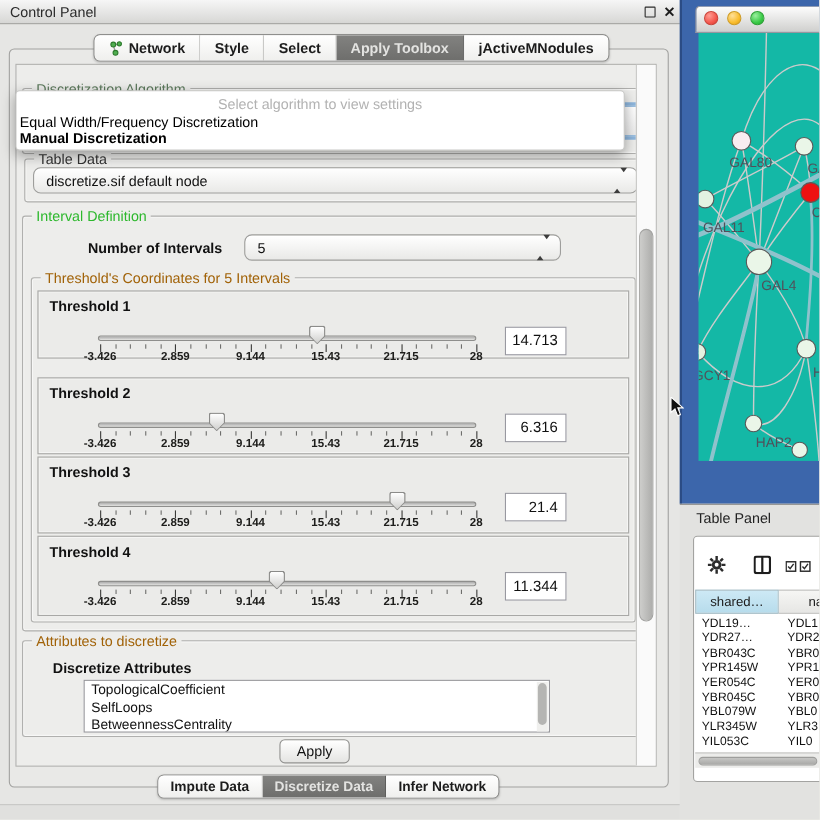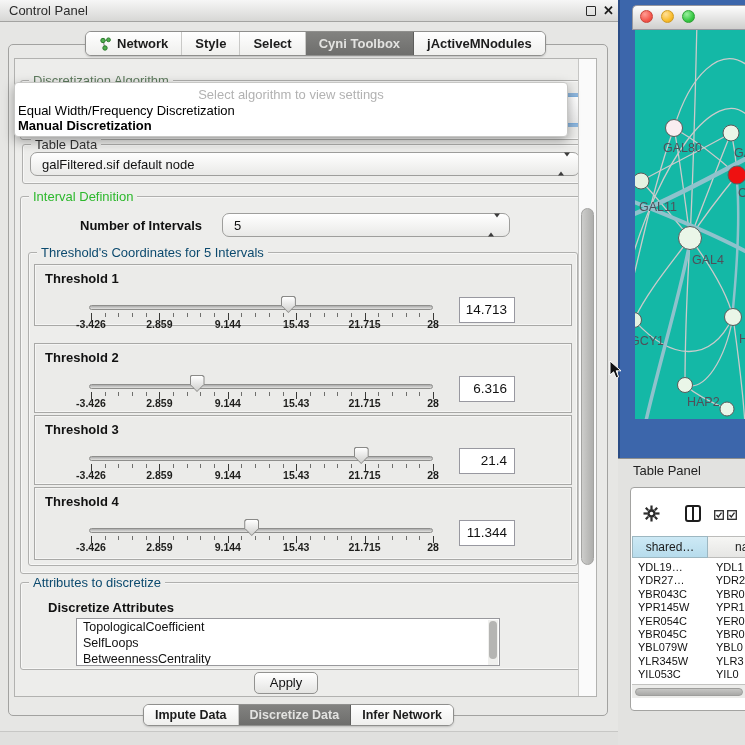--- a/index.html
+++ b/index.html
@@ -29,21 +29,21 @@
   .tabs-top{left:85px;top:31px;height:25px;}
   .tabs-top .seg-item{padding:0 13px;}
   .tabs-bottom{left:143px;top:704px;height:22px;}
   .tabs-bottom .seg-item{padding:0 11px;font-size:12.5px;}
 
   
   .grp{position:absolute;border:1px solid #b0b0ae;border-radius:3px;
     box-shadow:inset 0 0 0 1px rgba(255,255,255,.55);}
   .grp-label{position:absolute;top:-8px;left:8px;background:#ededeb;padding:0 4px;font-size:13px;white-space:nowrap;}
   .lbl-green{color:#2db82d;}
-  .lbl-blue{color:#0c4a6e;}
+  .lbl-blue{color:#a16207;}
   .lbl-dim{color:#5d7a5d;}
 
   
   .combo{position:absolute;background:linear-gradient(#ffffff,#e9e9e7);border:1px solid #9e9e9c;
     border-radius:7px;font-size:13px;box-shadow:inset 0 1px 0 #fff;}
   .combo .v{position:absolute;left:11px;top:0;line-height:23px;}
   .stepper{position:absolute;right:9px;top:50%;transform:translateY(-50%);}
   .arr-up{width:0;height:0;border-left:3.5px solid transparent;border-right:3.5px solid transparent;border-bottom:4.5px solid #3c3c3c;margin-bottom:2px;}
   .arr-down{width:0;height:0;border-left:3.5px solid transparent;border-right:3.5px solid transparent;border-top:4.5px solid #3c3c3c;}
 
@@ -151,21 +151,21 @@
         </svg>
         <span>Network</span>
       </div>
       <div class="seg-item">
         <span>Style</span>
       </div>
       <div class="seg-item">
         <span>Select</span>
       </div>
       <div class="seg-item sel">
-        <span>Cyni Toolbox</span>
+        <span>Apply Toolbox</span>
       </div>
       <div class="seg-item">
         <span>jActiveMNodules</span>
       </div>
     </div>
 
   <div class="pane"></div>
   <div class="inner"></div>
 
   <div class="grp" style="left:20px;top:80px;width:566px;height:60px;z-index:1">
@@ -179,21 +179,21 @@
     <div id="popupOpts">
         <div class="popup-opt">Equal Width/Frequency Discretization</div>
         <div class="popup-opt b">Manual Discretization</div>
       </div>
   </div>
 
   <div class="grp" style="left:22px;top:144px;width:564px;height:40px;z-index:1">
     <span class="grp-label" style="color:#333">Table Data</span>
   </div>
   <div class="combo" style="left:30px;top:152px;width:550px;height:24px;z-index:2">
-    <span class="v">galFiltered.sif default node</span>
+    <span class="v">discretize.sif default node</span>
     <span class="stepper"><span class="arr-up"></span><span class="arr-down"></span></span>
   </div>
 
   <div class="grp" style="left:20px;top:196px;width:568px;height:378px;z-index:1">
     <span class="grp-label lbl-green">Interval Definition</span>
   </div>
   <div style="position:absolute;left:80px;top:218px;font-size:13px;font-weight:bold;z-index:2">Number of Intervals</div>
   <div class="combo" style="left:222px;top:213px;width:288px;height:24px;z-index:2">
     <span class="v">5</span>
     <span class="stepper"><span class="arr-up"></span><span class="arr-down"></span></span>

